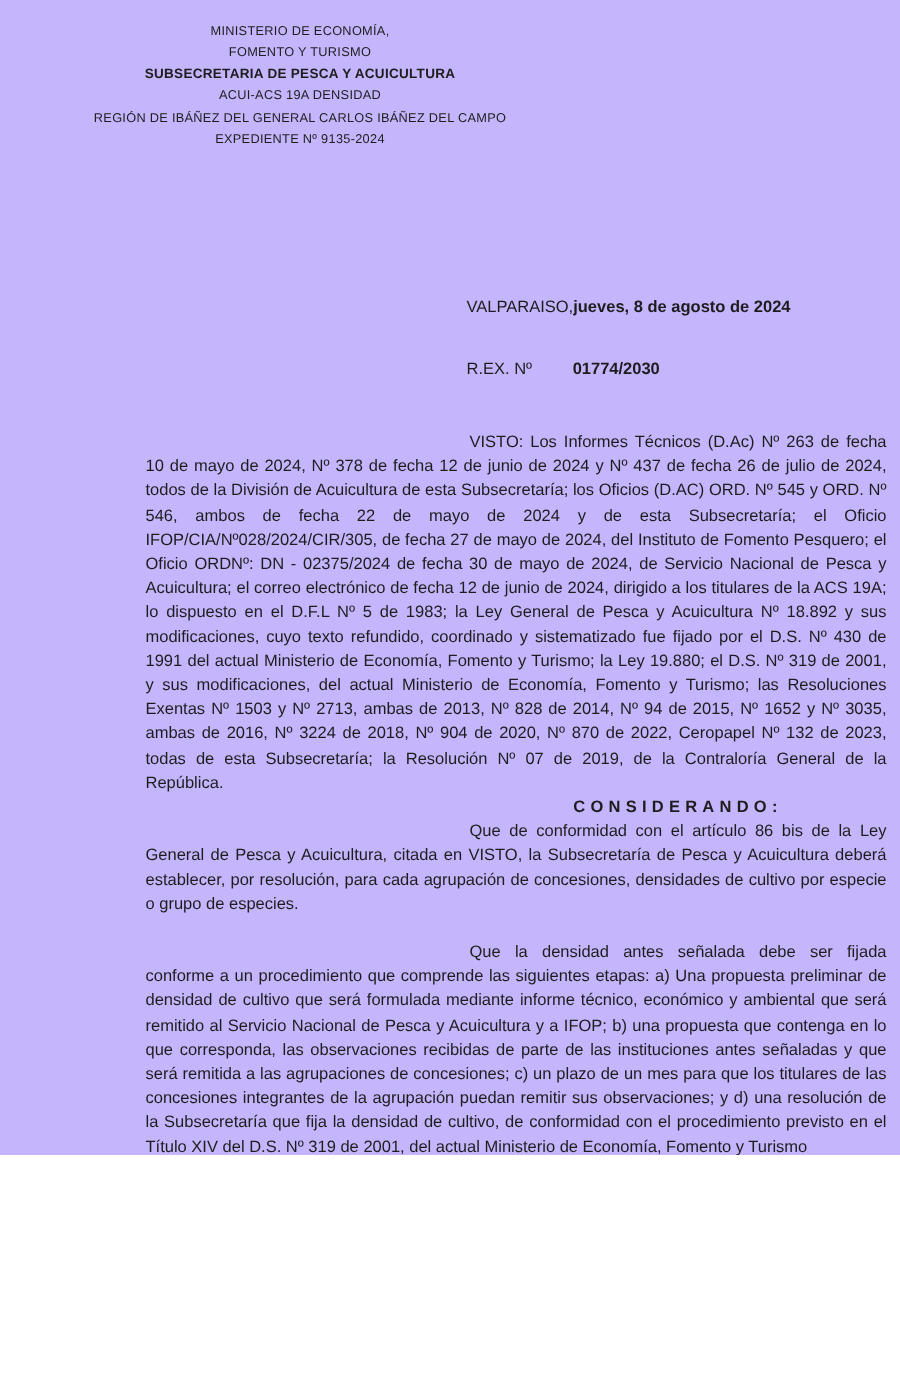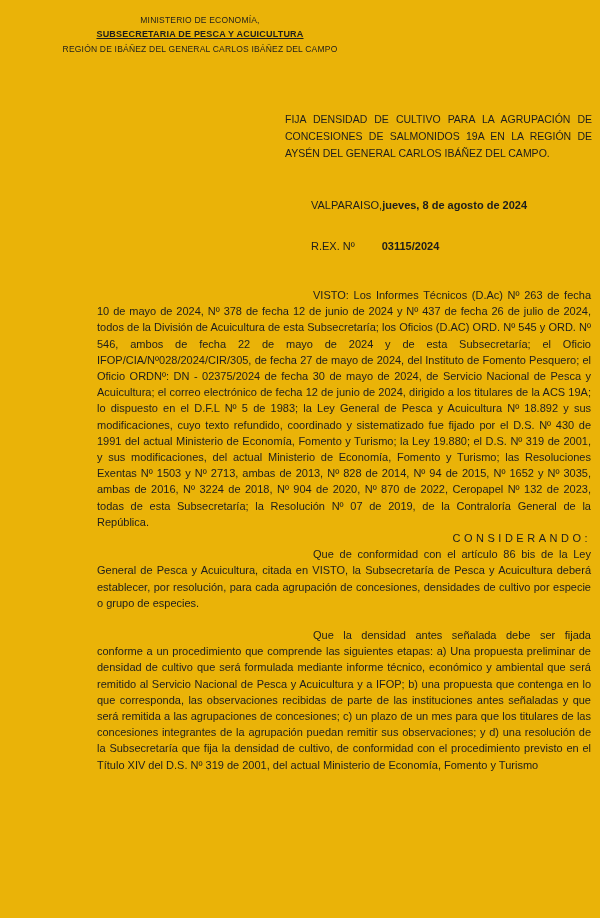--- a/index.html
+++ b/index.html
@@ -1,37 +1,36 @@
 <!DOCTYPE html>
 <html><head>
 <meta charset="utf-8">
 <style>
   html,body { margin:0; padding:0; background:#ffffff; }
   .page {
     position: relative;
     width: 600px;
-    height: 918px;
-    background: #eab308;
+    height: 770px;
+    background: #c4b5fd;
     color: #1d1d1d;
     font-family: "Liberation Sans", sans-serif;
     overflow: hidden;
   }
   .letterhead {
     position: absolute;
     top: 13px;
     left: 28px;
     width: 344px;
     text-align: center;
     font-size: 8.5px;
     line-height: 14.4px;
     letter-spacing: 0.2px;
   }
   .letterhead .lh-bold-underline {
     font-weight: bold;
-    text-decoration: underline;
     font-size: 9px;
   }
   .title-block {
     position: absolute;
     top: 111px;
     left: 285px;
     width: 307px;
     font-size: 10.5px;
     line-height: 17px;
     text-align: justify;
@@ -58,47 +57,49 @@
     width: 494px;
     font-size: 11px;
     line-height: 16.2px;
     text-align: justify;
   }
   .doc-body p {
     margin: 0;
     text-indent: 216px;
   }
   .considerando-heading {
-    text-align: right;
-    font-weight: normal;
+    text-align: center;
+    font-weight: bold;
     letter-spacing: 3.5px;
     margin: 28px 0 29px 0;
     font-size: 11px;
   }
   .para-2 { margin-top: 16px !important; }
 </style>
 </head>
 <body>
 
 <div class="page">
 
   <div class="letterhead">
     <div>MINISTERIO DE ECONOMÍA,</div>
+    <div>FOMENTO Y TURISMO</div>
     <div class="lh-bold-underline">SUBSECRETARIA DE PESCA Y ACUICULTURA</div>
+    <div>ACUI-ACS 19A DENSIDAD</div>
     <div>REGIÓN DE IBÁÑEZ DEL GENERAL CARLOS IBÁÑEZ DEL CAMPO</div>
+    <div>EXPEDIENTE Nº 9135-2024</div>
   </div>
 
-  <div class="title-block">FIJA DENSIDAD DE CULTIVO PARA LA AGRUPACIÓN DE CONCESIONES DE SALMONIDOS 19A EN LA REGIÓN DE AYSÉN DEL GENERAL CARLOS IBÁÑEZ DEL CAMPO.</div>
 
   <div class="dateline">
     <span class="city">VALPARAISO,</span><span class="date">jueves, 8 de agosto de 2024</span>
   </div>
 
   <div class="rex-line">
-    <span class="rex-label">R.EX. Nº</span><span class="rex-number">03115/2024</span>
+    <span class="rex-label">R.EX. Nº</span><span class="rex-number">01774/2030</span>
   </div>
 
   <div class="doc-body">
     <p>VISTO: Los Informes Técnicos (D.Ac) Nº 263 de fecha 10 de mayo de 2024, Nº 378 de fecha 12 de junio de 2024 y Nº 437 de fecha 26 de julio de 2024, todos de la División de Acuicultura de esta Subsecretaría; los Oficios (D.AC) ORD. Nº 545 y ORD. Nº 546, ambos de fecha 22 de mayo de 2024 y de esta Subsecretaría; el Oficio IFOP/CIA/Nº028/2024/CIR/305, de fecha 27 de mayo de 2024, del Instituto de Fomento Pesquero; el Oficio ORDNº: DN - 02375/2024 de fecha 30 de mayo de 2024, de Servicio Nacional de Pesca y Acuicultura; el correo electrónico de fecha 12 de junio de 2024, dirigido a los titulares de la ACS 19A; lo dispuesto en el D.F.L Nº 5 de 1983; la Ley General de Pesca y Acuicultura Nº 18.892 y sus modificaciones, cuyo texto refundido, coordinado y sistematizado fue fijado por el D.S. Nº 430 de 1991 del actual Ministerio de Economía, Fomento y Turismo; la Ley 19.880; el D.S. Nº 319 de 2001, y sus modificaciones, del actual Ministerio de Economía, Fomento y Turismo; las Resoluciones Exentas Nº 1503 y Nº 2713, ambas de 2013, Nº 828 de 2014, Nº 94 de 2015, Nº 1652 y Nº 3035, ambas de 2016, Nº 3224 de 2018, Nº 904 de 2020, Nº 870 de 2022, Ceropapel Nº 132 de 2023, todas de esta Subsecretaría; la Resolución Nº 07 de 2019, de la Contraloría General de la República.</p>
     <p class="considerando-heading">CONSIDERANDO:</p>
     <p>Que de conformidad con el artículo 86 bis de la Ley General de Pesca y Acuicultura, citada en VISTO, la Subsecretaría de Pesca y Acuicultura deberá establecer, por resolución, para cada agrupación de concesiones, densidades de cultivo por especie o grupo de especies.</p>
     <p class="para-2">Que la densidad antes señalada debe ser fijada conforme a un procedimiento que comprende las siguientes etapas: a) Una propuesta preliminar de densidad de cultivo que será formulada mediante informe técnico, económico y ambiental que será remitido al Servicio Nacional de Pesca y Acuicultura y a IFOP; b) una propuesta que contenga en lo que corresponda, las observaciones recibidas de parte de las instituciones antes señaladas y que será remitida a las agrupaciones de concesiones; c) un plazo de un mes para que los titulares de las concesiones integrantes de la agrupación puedan remitir sus observaciones; y d) una resolución de la Subsecretaría que fija la densidad de cultivo, de conformidad con el procedimiento previsto en el Título XIV del D.S. Nº 319 de 2001, del actual Ministerio de Economía, Fomento y Turismo</p>
   </div>
 
 </div>

